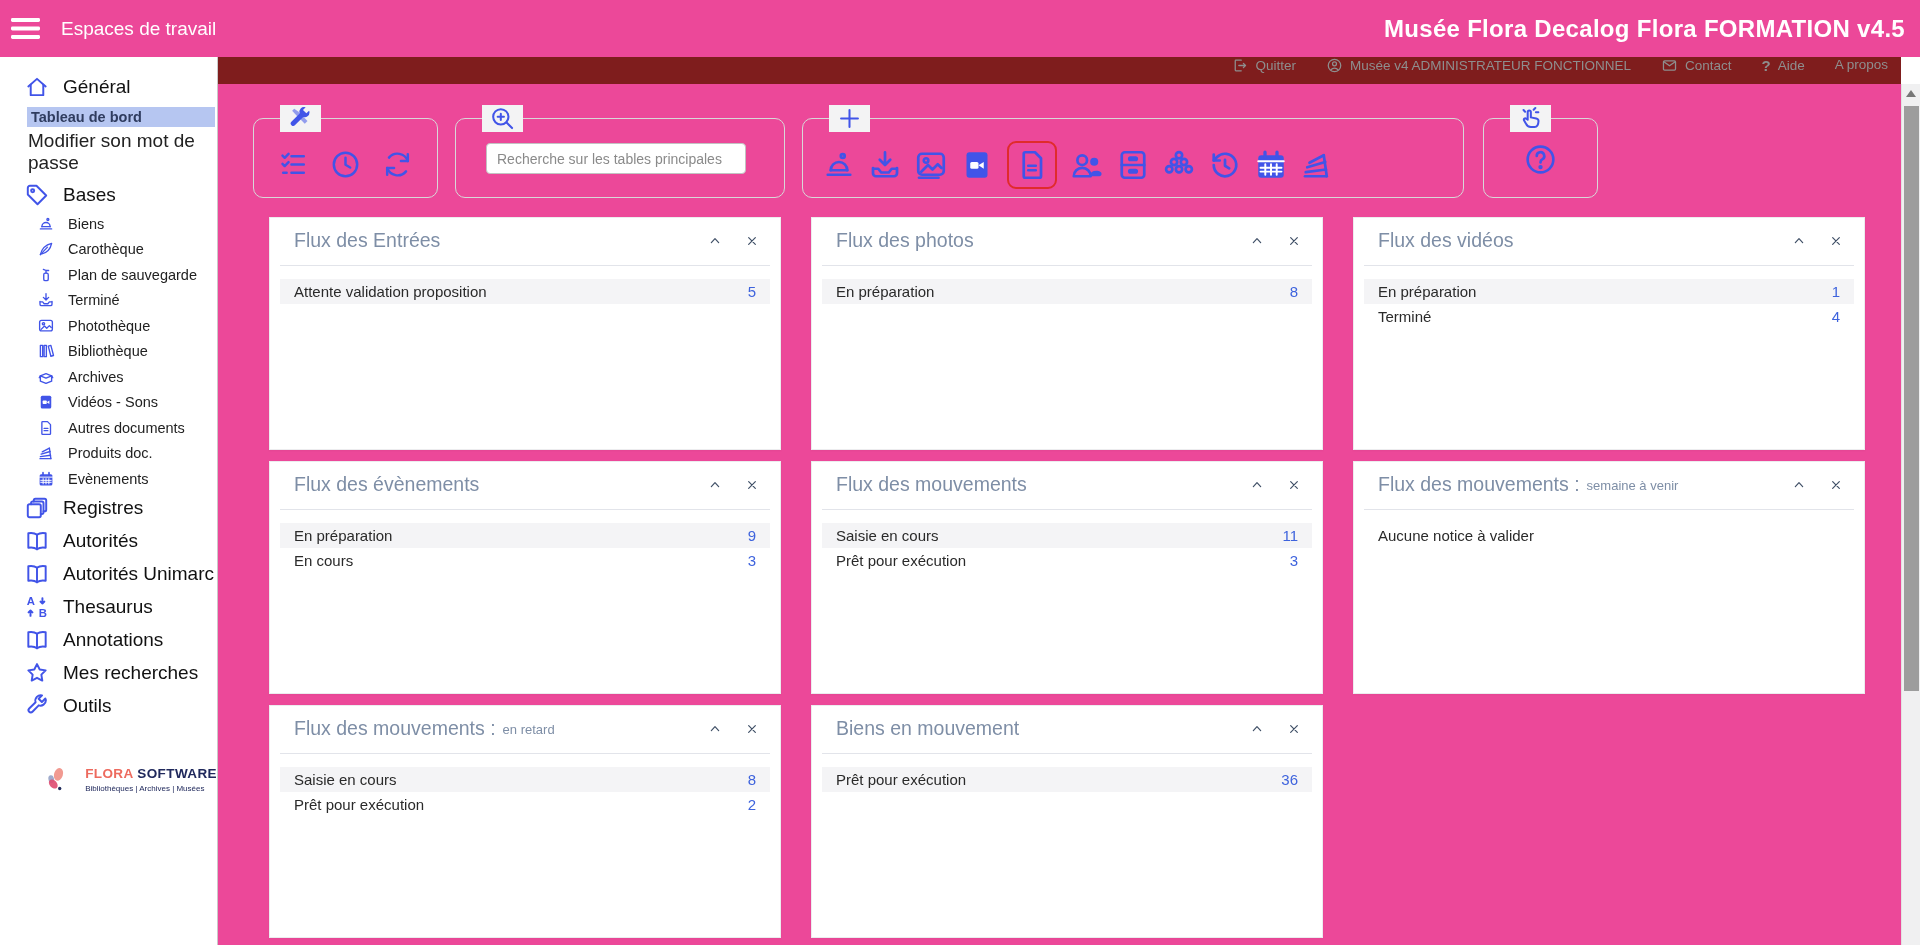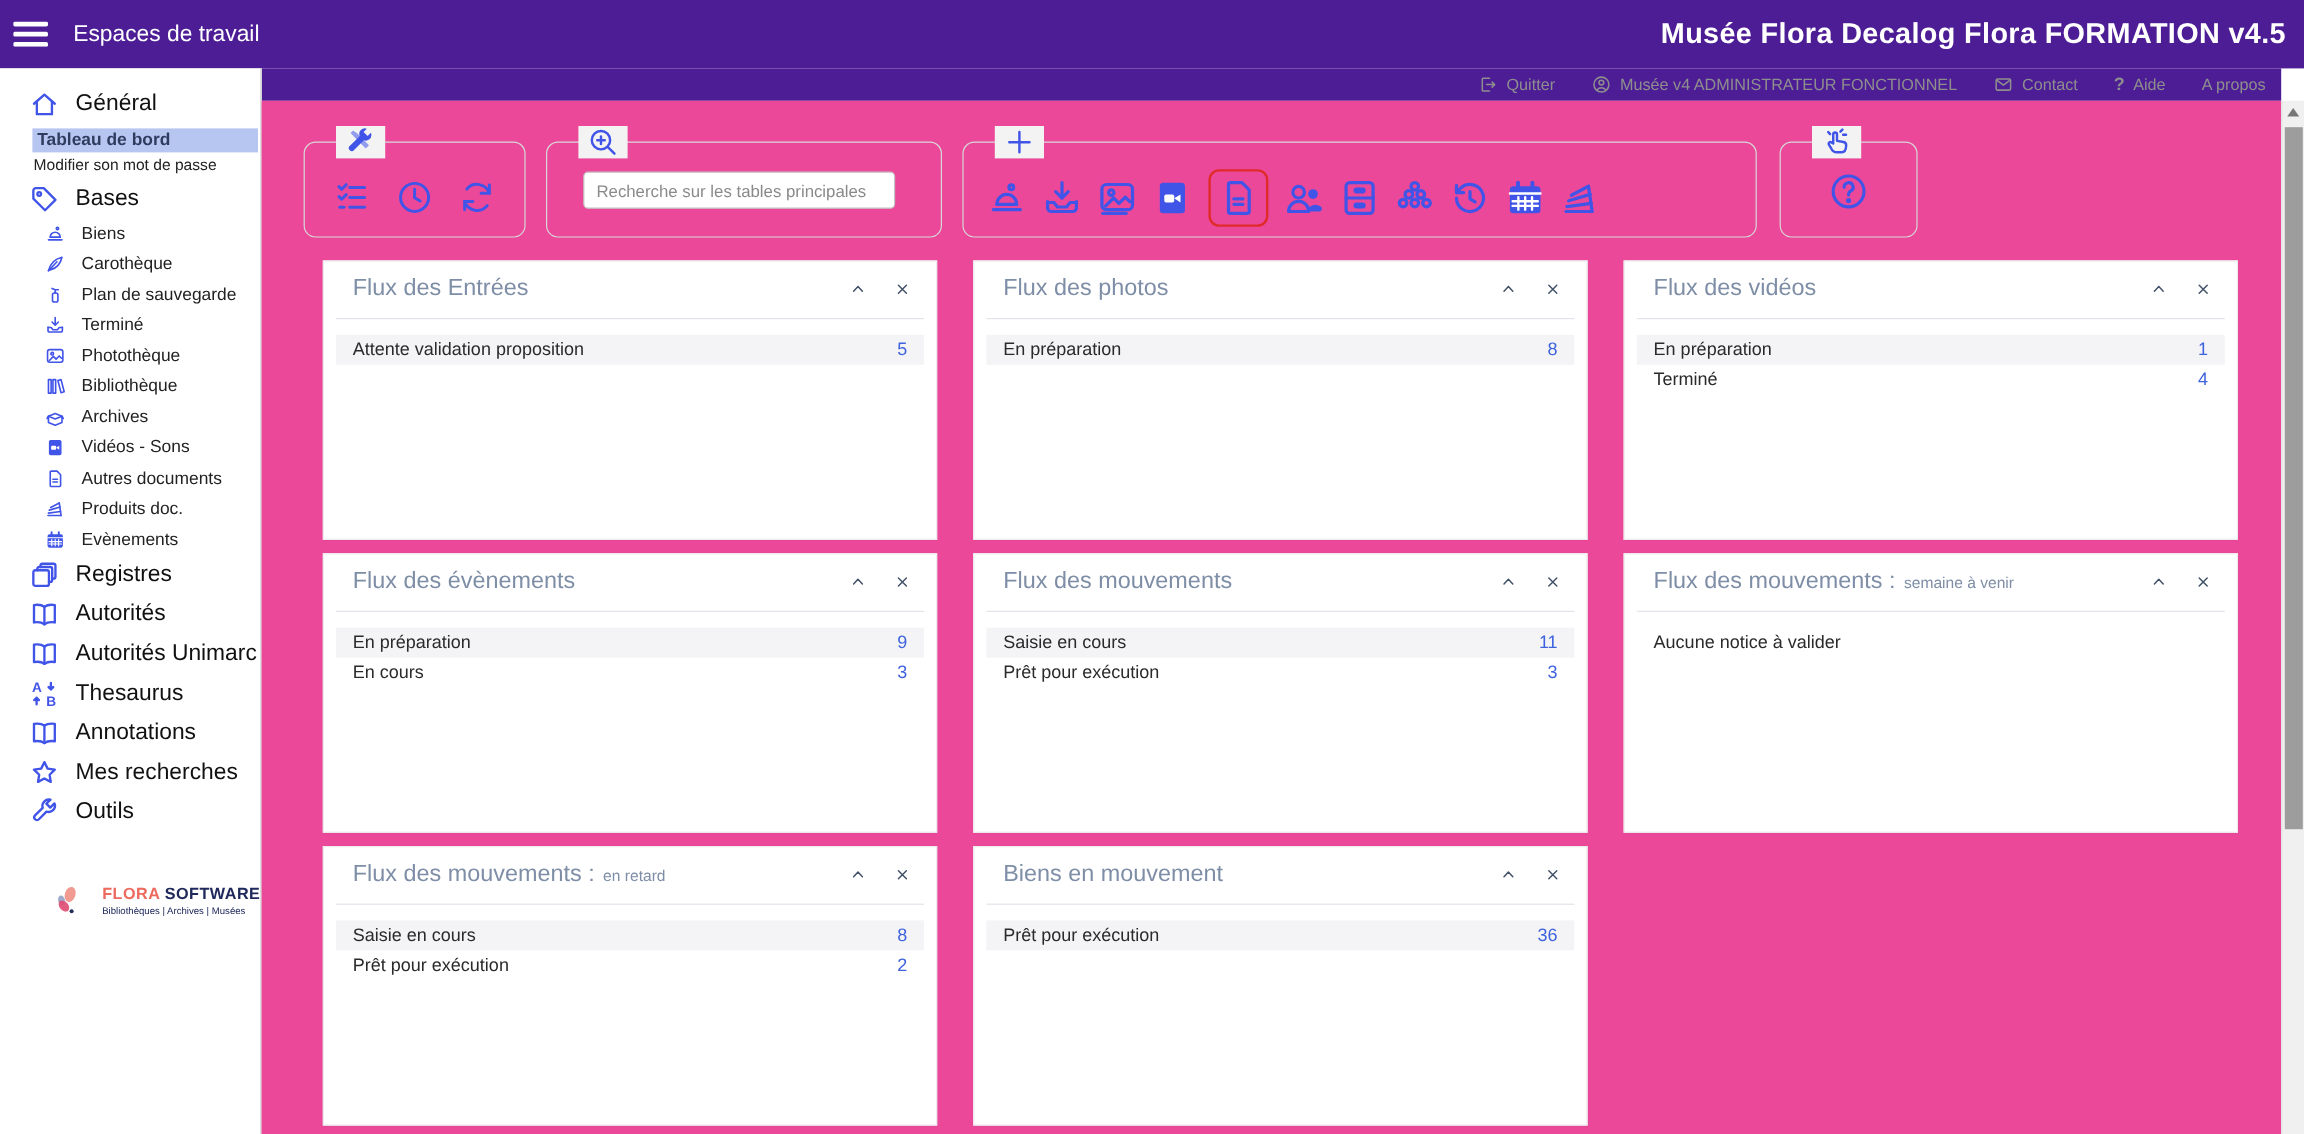--- a/index.html
+++ b/index.html
@@ -2,39 +2,39 @@
 <html><head>
 <meta charset="utf-8">
 <style>
   * { margin:0; padding:0; box-sizing:border-box; }
   html,body { width:1920px; height:945px; }
   body { font-family:"Liberation Sans", sans-serif; background:#fff; overflow:hidden; position:relative; }
   svg.i { fill:none; stroke:currentColor; stroke-width:1.8; stroke-linecap:round; stroke-linejoin:round; display:block; }
   svg.i text { stroke:none; fill:currentColor; font-weight:bold; font-size:10.5px; font-family:"Liberation Sans",sans-serif; }
 
   
-  .topbar { position:absolute; top:0; left:0; width:1920px; height:57px; background:#4c1d95; display:flex; align-items:center; padding:0 15px 0 11px; }
+  .topbar { position:absolute; top:0; left:0; width:1920px; height:57px; background:#ec4899; display:flex; align-items:center; padding:0 15px 0 11px; }
   .burger { width:29px; height:21px; margin-right:21px; cursor:pointer; flex:0 0 auto; }
   .topbar .ws { color:#fff; font-size:19px; }
   .topbar .apptitle { margin-left:auto; color:#fff; font-size:24px; font-weight:bold; letter-spacing:.3px; }
 
   
-  .utilbar { position:absolute; top:57px; left:218px; width:1683px; height:27px; background:#4c1d95; display:flex; align-items:center; justify-content:flex-end; gap:30px; padding-right:13px; color:#8e8e8e; font-size:13.5px; }
+  .utilbar { position:absolute; top:57px; left:218px; width:1683px; height:27px; background:#7f1d1d; display:flex; align-items:flex-start; justify-content:flex-end; gap:30px; padding-right:13px; color:#8e8e8e; font-size:13.5px; }
   .uitem { display:flex; align-items:center; gap:7px; cursor:pointer; white-space:nowrap; }
   .uitem svg { width:17px; height:17px; color:#8e8e8e; }
   .qmark { font-size:15px; font-weight:bold; }
 
   
   .sidebar { position:absolute; top:57px; left:0; width:218px; height:888px; background:#fff; border-right:1px solid #c9c9c9; padding-top:12px; color:#222; }
   .sec { display:flex; align-items:center; gap:13px; height:33px; padding-left:24px; font-size:19px; color:#111; cursor:pointer; }
   .sec.first { height:36px; }
   .sec .ic { width:26px; height:26px; color:#4154e8; flex:0 0 auto; }
   .sec .ic svg { width:100%; height:100%; }
   .item-sel { margin:2px 2px 0 27px; background:#b6c6f1; color:#2f3c5f; font-weight:bold; padding:2px 4px; font-size:14.5px; cursor:pointer; }
-  .item-plain { margin:1px 0 2px 28px; padding:2px 0; font-size:13px; cursor:pointer; }
+  .item-plain { margin:1px 0 2px 28px; padding:2px 0; font-size:19px; cursor:pointer; }
   .sub { display:flex; align-items:center; gap:13px; padding-left:37px; height:25.5px; cursor:pointer; }
   .sub .ic { width:18px; height:18px; color:#4154e8; flex:0 0 auto; }
   .sub .ic svg { width:100%; height:100%; }
   .sub .lbl { font-size:14.5px; }
   .logo { margin-top:28px; display:flex; align-items:center; gap:17px; padding-left:44px; }
   .brand { font-size:13.5px; font-weight:bold; letter-spacing:.4px; white-space:nowrap; }
   .brand .b1 { color:#ed6a5e; }
   .brand .b2 { color:#20295c; }
   .tagline { font-size:8px; font-weight:normal; color:#20295c; margin-top:3px; white-space:nowrap; }
 

